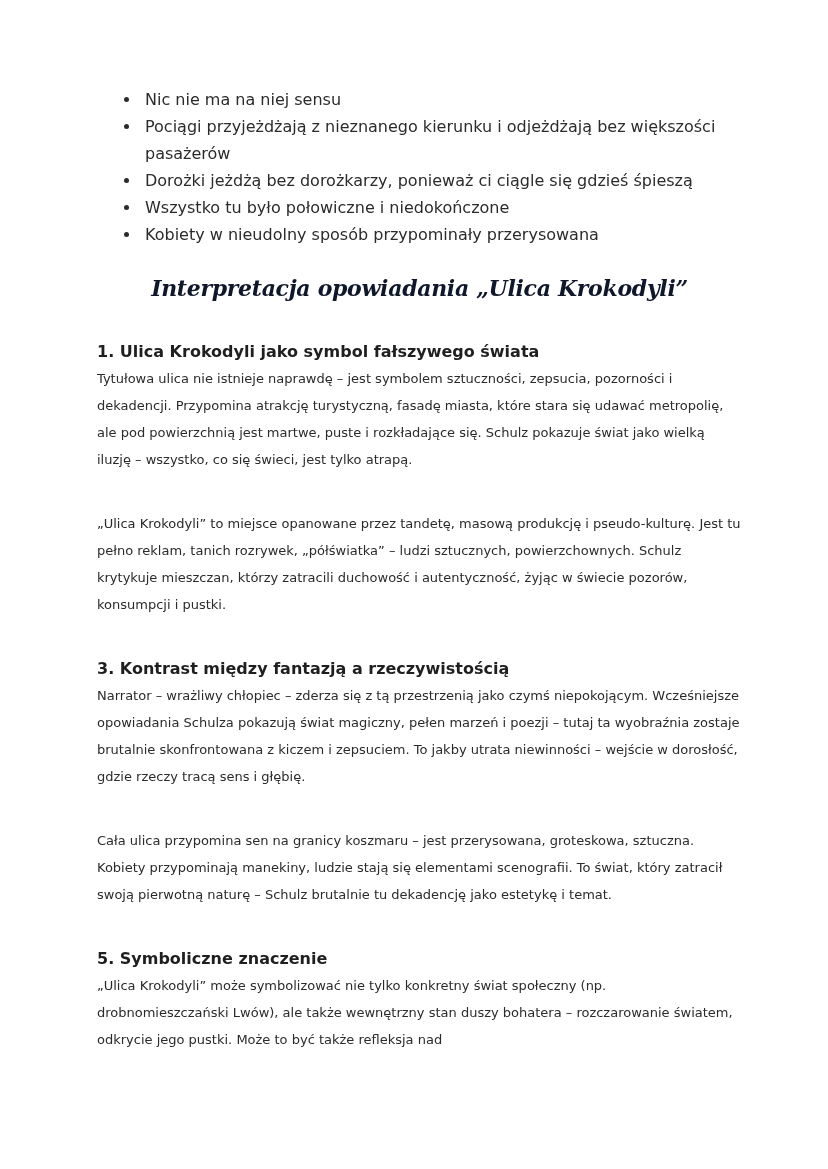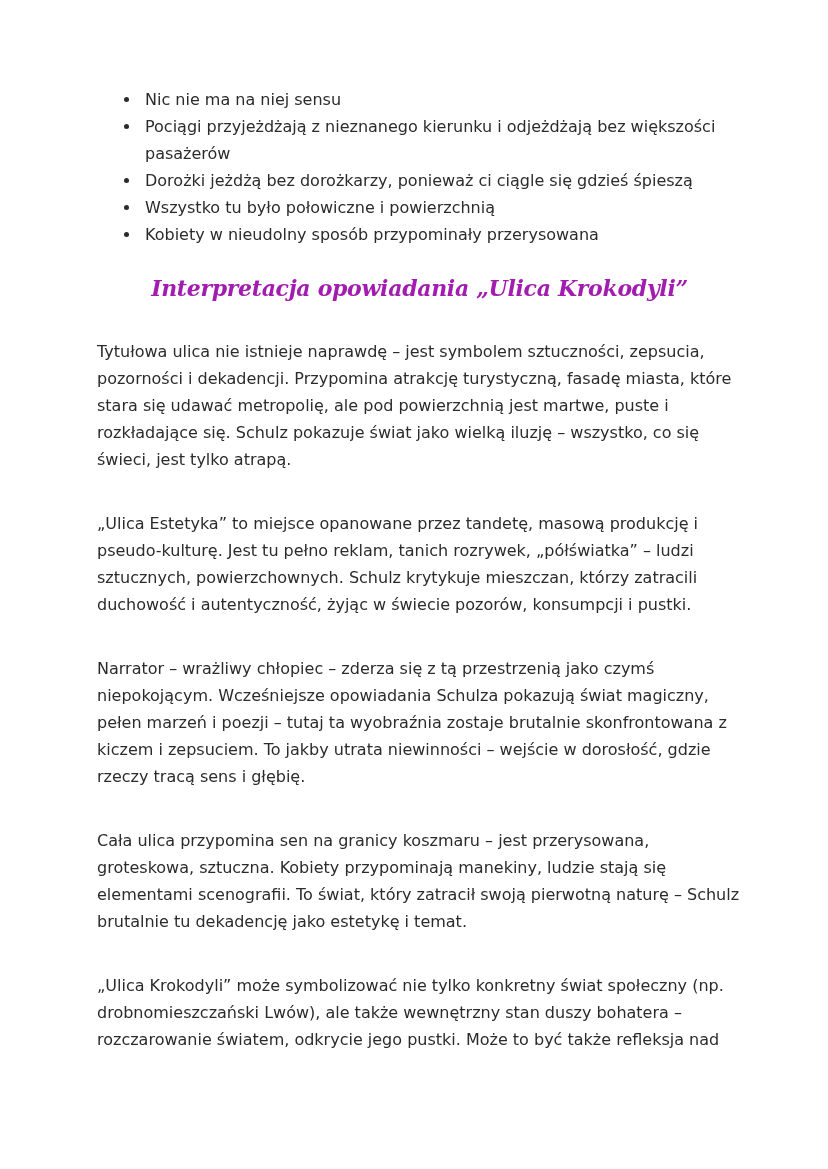--- a/index.html
+++ b/index.html
@@ -32,71 +32,74 @@
     color: #2b2b2b;
     padding-left: 4px;
   }
   .doc-title {
     text-align: center;
     font-family: "DejaVu Serif", "Liberation Serif", serif;
     font-style: italic;
     font-weight: bold;
     font-size: 22px;
     line-height: 28px;
-    color: #a21caf;
+    color: #0f172a;
     margin: 26px 0 36px 0;
     letter-spacing: -0.3px;
   }
   .section {
     margin-bottom: 37px;
   }
   .section h2 {
     font-size: 16px;
     line-height: 27px;
     font-weight: bold;
     color: #1f1f1f;
     margin: 0;
   }
   .section p {
-    font-size: 16px;
+    font-size: 13px;
     line-height: 27px;
     color: #2b2b2b;
     margin: 0;
   }
 </style>
 </head>
 <body>
 
 <div class="page">
   <div class="content">
 
     <ul class="bullet-list">
       <li>Nic nie ma na niej sensu</li>
       <li>Pociągi przyjeżdżają z nieznanego kierunku i odjeżdżają bez większości pasażerów</li>
       <li>Dorożki jeżdżą bez dorożkarzy, ponieważ ci ciągle się gdzieś śpieszą</li>
-      <li>Wszystko tu było połowiczne i powierzchnią</li>
+      <li>Wszystko tu było połowiczne i niedokończone</li>
       <li>Kobiety w nieudolny sposób przypominały przerysowana</li>
     </ul>
 
     <div class="doc-title">Interpretacja opowiadania „Ulica Krokodyli”</div>
 
     <div class="section">
+      <h2>1. Ulica Krokodyli jako symbol fałszywego świata</h2>
       <p>Tytułowa ulica nie istnieje naprawdę – jest symbolem sztuczności, zepsucia, pozorności i dekadencji. Przypomina atrakcję turystyczną, fasadę miasta, które stara się udawać metropolię, ale pod powierzchnią jest martwe, puste i rozkładające się. Schulz pokazuje świat jako wielką iluzję – wszystko, co się świeci, jest tylko atrapą.</p>
     </div>
 
     <div class="section">
-      <p>„Ulica Estetyka” to miejsce opanowane przez tandetę, masową produkcję i pseudo-kulturę. Jest tu pełno reklam, tanich rozrywek, „półświatka” – ludzi sztucznych, powierzchownych. Schulz krytykuje mieszczan, którzy zatracili duchowość i autentyczność, żyjąc w świecie pozorów, konsumpcji i pustki.</p>
+      <p>„Ulica Krokodyli” to miejsce opanowane przez tandetę, masową produkcję i pseudo-kulturę. Jest tu pełno reklam, tanich rozrywek, „półświatka” – ludzi sztucznych, powierzchownych. Schulz krytykuje mieszczan, którzy zatracili duchowość i autentyczność, żyjąc w świecie pozorów, konsumpcji i pustki.</p>
     </div>
 
     <div class="section">
+      <h2>3. Kontrast między fantazją a rzeczywistością</h2>
       <p>Narrator – wrażliwy chłopiec – zderza się z tą przestrzenią jako czymś niepokojącym. Wcześniejsze opowiadania Schulza pokazują świat magiczny, pełen marzeń i poezji – tutaj ta wyobraźnia zostaje brutalnie skonfrontowana z kiczem i zepsuciem. To jakby utrata niewinności – wejście w dorosłość, gdzie rzeczy tracą sens i głębię.</p>
     </div>
 
     <div class="section">
       <p>Cała ulica przypomina sen na granicy koszmaru – jest przerysowana, groteskowa, sztuczna. Kobiety przypominają manekiny, ludzie stają się elementami scenografii. To świat, który zatracił swoją pierwotną naturę – Schulz brutalnie tu dekadencję jako estetykę i temat.</p>
     </div>
 
     <div class="section">
+      <h2>5. Symboliczne znaczenie</h2>
       <p>„Ulica Krokodyli” może symbolizować nie tylko konkretny świat społeczny (np. drobnomieszczański Lwów), ale także wewnętrzny stan duszy bohatera – rozczarowanie światem, odkrycie jego pustki. Może to być także refleksja nad</p>
     </div>
 
   </div>
 </div>
 
 </body></html>

